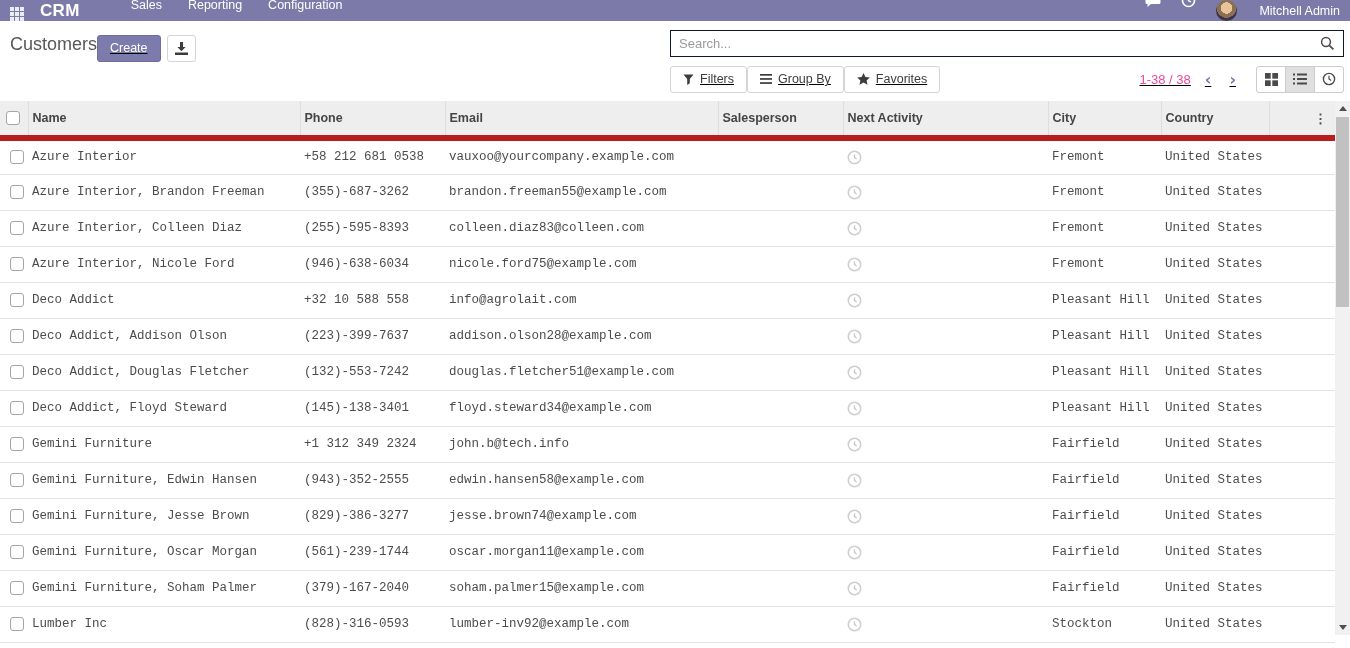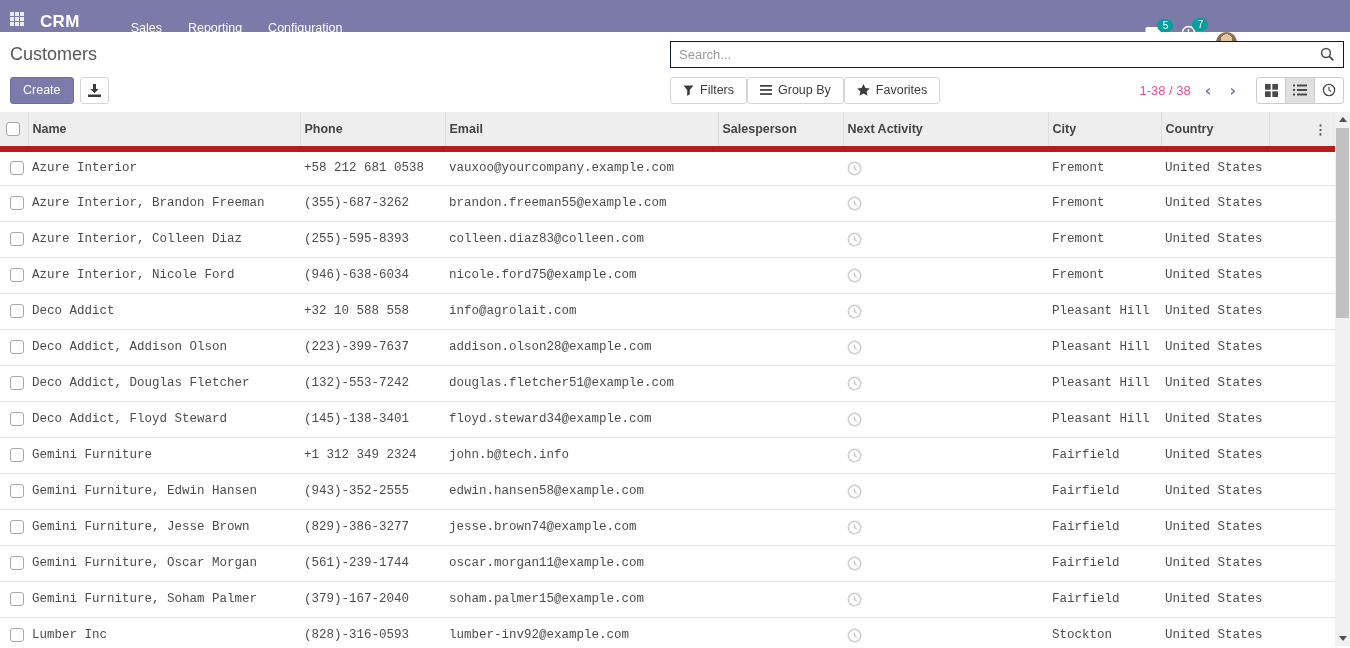--- a/index.html
+++ b/index.html
@@ -7,43 +7,43 @@
     font-family:"Liberation Sans", sans-serif; background:#fff; }
 
   :root{
     --navbar-bg:#7b7aa8;
     --badge-bg:#00a09d;
     --primary:#7d7bac;
     --primary-border:#6f6da0;
   }
 
   
-  .navbar{ height:32px; background:var(--navbar-bg); display:flex; align-items:flex-start;
+  .navbar{ height:21px; background:var(--navbar-bg); display:flex; align-items:flex-end;
     color:#fff; padding:12px 10px 0 8px; }
   .apps-icon{ width:16px; height:14px; display:grid; grid-template-columns:repeat(3,4px);
     grid-template-rows:repeat(3,4px); gap:1px; margin:0 14px 0 2px; cursor:pointer;}
   .apps-icon i{ background:rgba(255,255,255,.85); display:block;}
   .brand{ font-size:17px; font-weight:bold; letter-spacing:.3px; margin-right:40px; cursor:pointer;}
   .nav-menu{ display:flex; gap:4px; }
   .nav-menu .item{ font-size:12.5px; padding:9px 11px; cursor:pointer; }
   .nav-right{ margin-left:auto; display:flex; align-items:center; gap:20px; }
   .icon-badge-wrap{ position:relative; cursor:pointer; display:flex; align-items:center;}
   .nav-badge{ position:absolute; top:-7px; right:-12px; background:var(--badge-bg); color:#fff;
     font-size:10px; line-height:13px; padding:0 5px; border-radius:8px; min-width:16px; text-align:center;}
   .user-zone{ display:flex; align-items:center; gap:22px; cursor:pointer;margin-top:20px;}
   .avatar{ width:21px; height:21px; border-radius:50%;
     background: radial-gradient(circle at 50% 38%, #e8c49a 0 34%, #8a6f52 35% 58%, #3c3348 59% 100%); }
   .user-name{ font-size:12.5px; }
 
   
   .control-panel{ display:flex; padding:7px 6px 8px 10px; height:80px; }
-  .cp-left{ flex:0 0 660px; display:flex; flex-direction:column; }
+  .cp-left{ flex:0 0 660px; display:flex; flex-direction:row; }
   .cp-right{ flex:1; display:flex; flex-direction:column; }
   .cp-row1{ height:33px; display:flex; align-items:center; }
-  .cp-row2{ height:28px; margin-top:6px; display:flex; align-items:center; }
+  .cp-row2{ height:28px; margin-top:6px; display:flex; align-items:center;text-decoration:underline; }
   .page-title{ font-size:18px; color:#585858; }
 
   .btn{ font-size:12.5px; color:#3c3c3c; background:#fff; border:1px solid #d5d5d5;
     border-radius:3px; height:27px; display:inline-flex; align-items:center; gap:6px;
     padding:0 12px; cursor:pointer; white-space:nowrap;}
   .btn-primary{ background:var(--primary); border-color:var(--primary-border); color:#fff; }
   .btn-icon{ width:29px; justify-content:center; padding:0; margin-left:6px;}
 
   .search-box{ position:relative; width:100%; height:27px; border:1px solid #0f172a; background:#fff;
     display:flex; align-items:center; }

